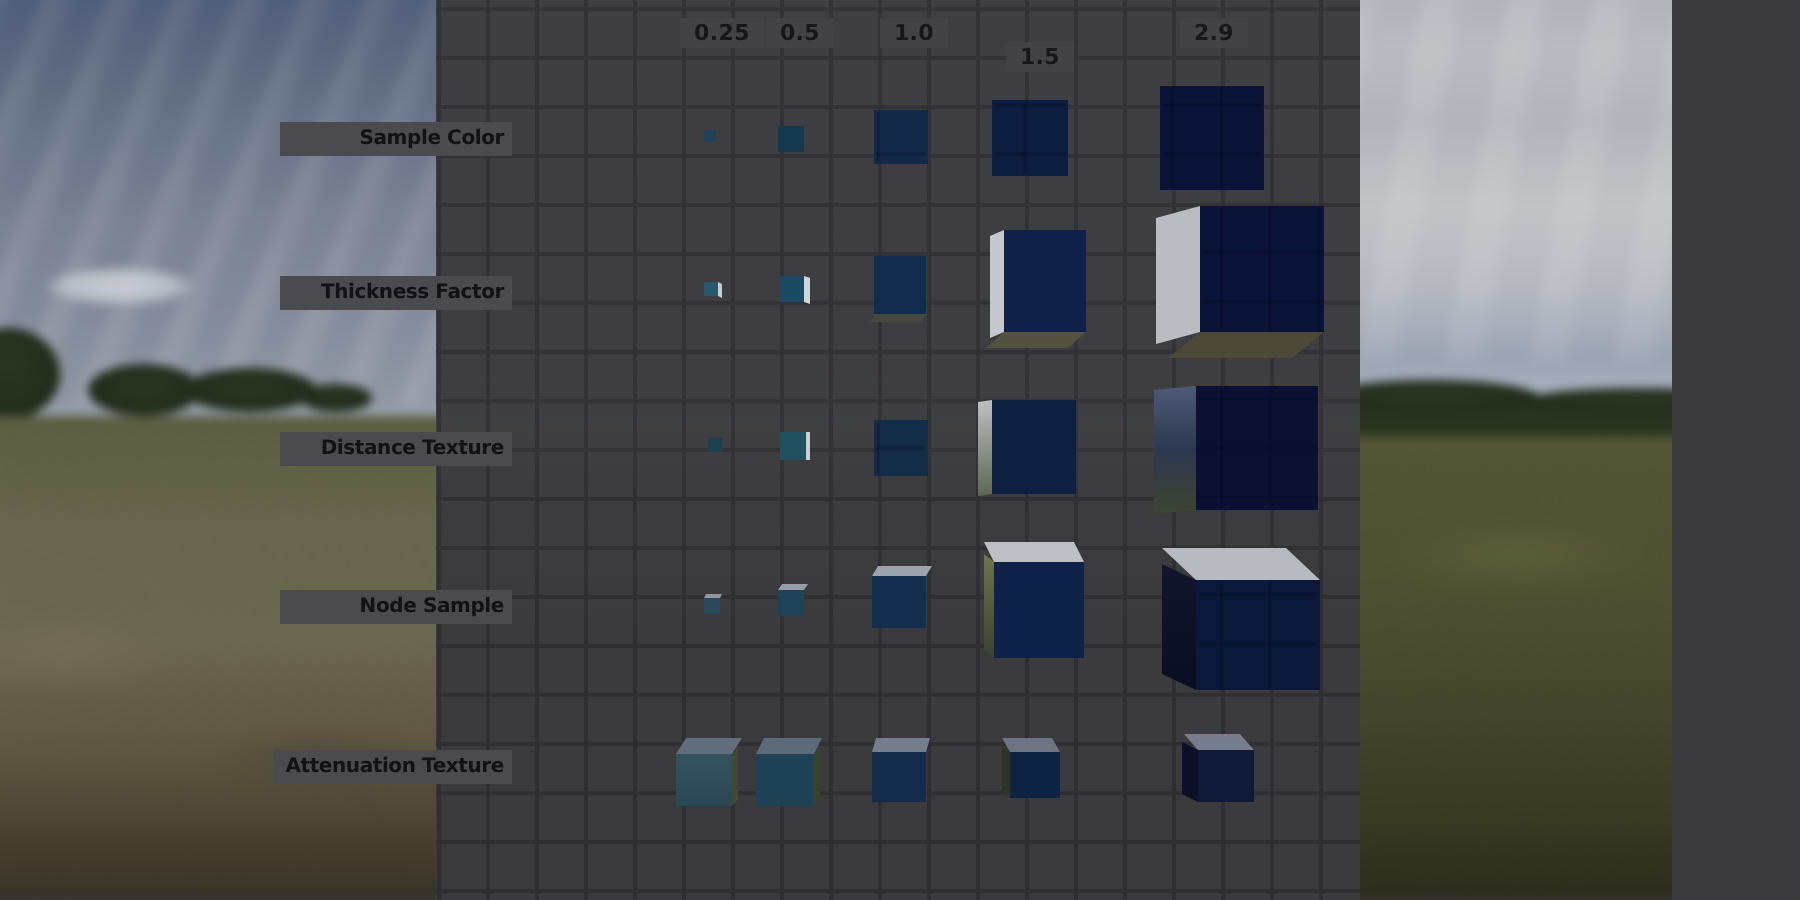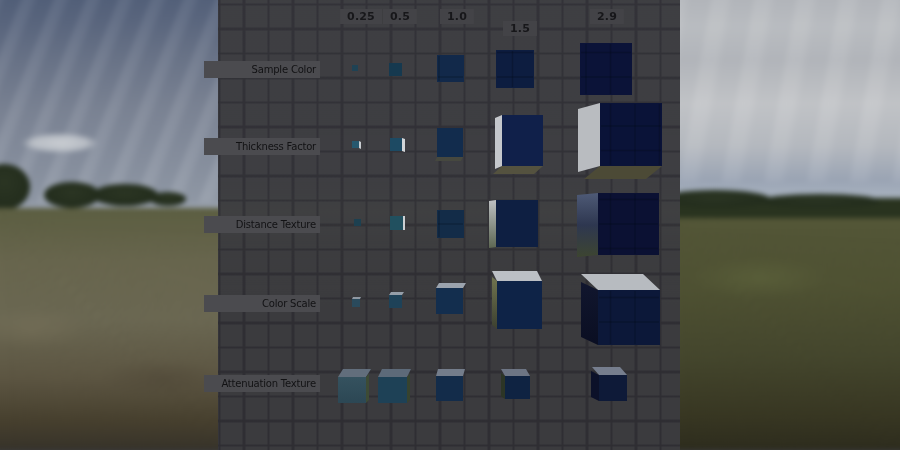--- a/index.html
+++ b/index.html
@@ -1,21 +1,21 @@
 <!DOCTYPE html>
 <html style="--l-sky-top: #4f5d77; --l-sky-2: #5a667e; --l-sky-3: #6a7488; --l-sky-4: #7d8595; --l-sky-low: #8b93a1; --l-sky-hz: #98a0ab; --cloud: #c9cdd2; --l-grass-top: #5e6143; --l-grass-2: #6b6950; --l-grass-mid: #6e6b55; --l-grass-3: #5f5844; --l-grass-low: #48412f; --l-grass-bot: #37332a; --r-sky-top: #b1b4b9; --r-sky-2: #bbbec2; --r-sky-3: #b3b6bb; --r-sky-4: #c3c5c8; --r-sky-5: #b6bac0; --r-sky-band: #9aa4b4; --r-sky-hz: #afb9c5; --r-trees: #29331f; --r-grass-top: #565939; --r-grass-2: #515434; --r-grass-mid: #46482e; --r-grass-low: #393823; --r-grass-bot: #2e2d1e; --panel-bg: #3b3b3e; --grid-line: rgba(46,45,50,0.9); --badge-bg: #434347; --badge-text: #17171a; --banner-bg: #4b4b4f; --banner-text: #121214;"><head>
 <meta charset="utf-8">
 <style>
   html,body{margin:0;padding:0;}
   body{
     width:900px;height:450px;overflow:hidden;position:relative;
     font-family:"DejaVu Sans","Liberation Sans",sans-serif;
     background:#3b3b3e;
   }
-  #stage{position:absolute;inset:0;width:900px;height:450px;overflow:hidden;}
+  #stage{position:absolute;inset:0;width:836px;height:450px;overflow:hidden;}
 
   
   .bg{position:absolute;top:0;height:450px;overflow:hidden;}
   .bg-inner{position:absolute;top:-8px;left:-8px;right:-8px;bottom:-8px;filter:blur(2.5px);}
   #bg-left{left:0;width:220px;}
   #bg-left .sky{
     position:absolute;left:0;top:0;width:236px;height:224px;
     background:linear-gradient(178deg,
       var(--l-sky-top) 0%, var(--l-sky-2) 14%, var(--l-sky-3) 30%,
       var(--l-sky-4) 52%, var(--l-sky-low) 78%, var(--l-sky-hz) 100%);
@@ -74,21 +74,21 @@
     position:absolute;top:9px;transform:translateX(-50%);
     background:var(--badge-bg);color:var(--badge-text);
     font-size:11px;font-weight:700;line-height:15px;padding:0 7px;
     letter-spacing:.2px;white-space:nowrap;
   }
   .row-banner{
     position:absolute;right:580px;min-width:116px;height:17px;
     background:var(--banner-bg);color:var(--banner-text);
     display:flex;align-items:center;justify-content:flex-end;
     padding:0 4px 0 6px;box-sizing:border-box;
-    font-size:10px;font-weight:400;letter-spacing:-0.2px;white-space:nowrap;
+    font-size:10px;font-weight:700;letter-spacing:-0.2px;white-space:nowrap;
   }
   #cubes{position:absolute;left:0;top:0;}
 </style>
 </head>
 <body>
 
 <div id="stage">
 
   <div class="bg" id="bg-left">
     <div class="bg-inner">
@@ -121,21 +121,21 @@
       <div class="col-badge" style="left: 400px;">0.5</div>
       <div class="col-badge" style="left: 457px;">1.0</div>
       <div class="col-badge" style="left: 520px; margin-top: 12px;">1.5</div>
       <div class="col-badge" style="left: 607px;">2.9</div>
     </div>
 
   <div id="row-banners">
       <div class="row-banner" style="top: 60.5px;">Sample Color</div>
       <div class="row-banner" style="top: 137.5px;">Thickness Factor</div>
       <div class="row-banner" style="top: 215.5px;">Distance Texture</div>
-      <div class="row-banner" style="top: 294.5px;">Color Scale</div>
+      <div class="row-banner" style="top: 294.5px;">Node Sample</div>
       <div class="row-banner" style="top: 374.5px;">Attenuation Texture</div>
     </div>
 
   <svg id="cubes" width="900" height="450" viewBox="0 0 900 450">
       <defs>
         <linearGradient id="g0" x1="0" y1="0" x2="0" y2="1">
           <stop offset="0" stop-color="#bdc0c3"></stop>
           <stop offset="1" stop-color="#5d6752"></stop>
         </linearGradient>
         <linearGradient id="g1" x1="0" y1="0" x2="0" y2="1">

